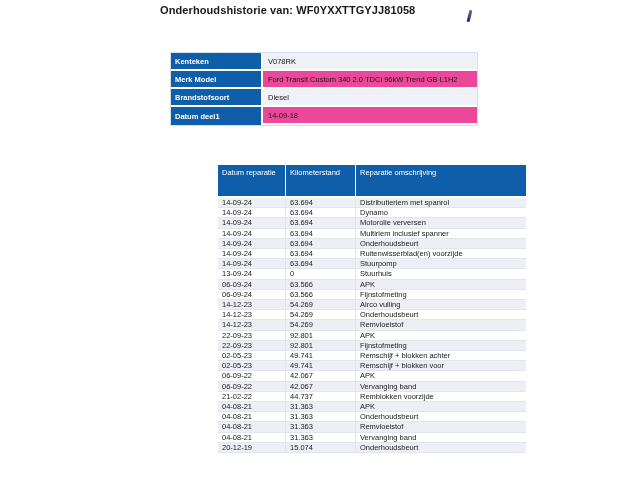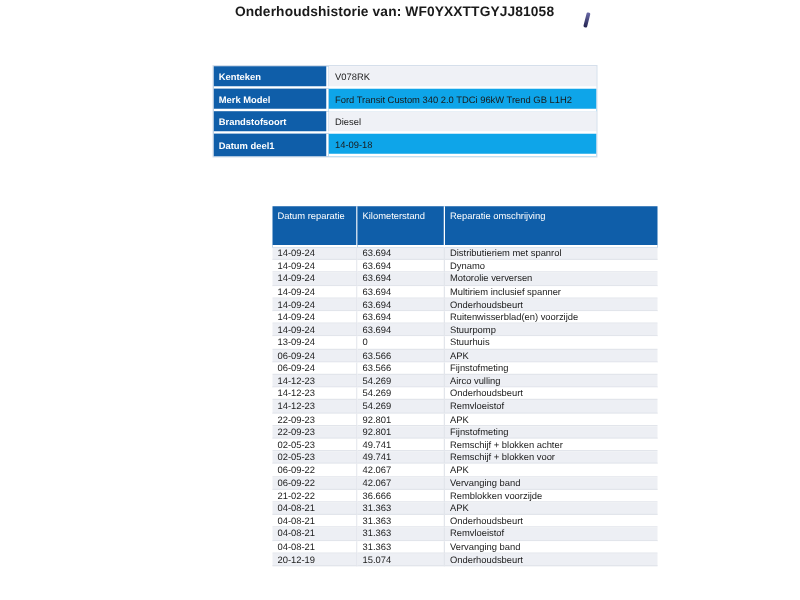--- a/index.html
+++ b/index.html
@@ -7,21 +7,21 @@
     width: 640px; height: 480px;
     background: #ffffff;
     overflow: hidden;
     font-family: "Liberation Sans", sans-serif;
     -webkit-font-smoothing: antialiased;
   }
   .page { position: relative; width: 640px; height: 480px; }
 
   
   .page-title {
-    position: absolute; left: 188px; top: 4px;
+    position: absolute; left: 160px; top: 4px;
     font-size: 11px; font-weight: bold; color: #1a1a1a;
     letter-spacing: 0.1px; white-space: nowrap;
   }
   .logo-mark {
     position: absolute; left: 468px; top: 10px;
     width: 3px; height: 12px;
     background: linear-gradient(to bottom, #6a6aa8, #23234f);
     transform: rotate(14deg);
     border-radius: 1px;
   }
@@ -34,21 +34,21 @@
     border: 1px solid #d5dfeb;
   }
   .info-table td { white-space: nowrap; overflow: hidden; }
   .info-table td.label {
     background: #0f5ea9; color: #ffffff; font-weight: bold;
     width: 86px; height: 16px; padding: 0 0 0 4px;
     border-bottom: 2px solid #ffffff; border-right: 2px solid #ffffff; margin-top: 48px;
   }
   .info-table tr:last-child td.label { border-bottom: 0; }
   .info-table td.value {
-    background: #0ea5e9; color: #1a1a1a;
+    background: #ec4899; color: #1a1a1a;
     padding: 0 0 0 5px; height: 16px;
     border-bottom: 2px solid #ffffff;
   }
   .info-table tr:nth-child(odd) td.value { background: #eff1f6; }
 
   
   .history-table {
     position: absolute; left: 170px; top: 165px; width: 308px;
     border-collapse: separate; border-spacing: 0;
     font-size: 7.5px; table-layout: fixed; margin-left: 48px;
@@ -207,21 +207,21 @@
           <td>42.067</td>
           <td>APK</td>
         </tr>
         <tr>
           <td>06-09-22</td>
           <td>42.067</td>
           <td>Vervanging band</td>
         </tr>
         <tr>
           <td>21-02-22</td>
-          <td>36.666</td>
+          <td>44.737</td>
           <td>Remblokken voorzijde</td>
         </tr>
         <tr>
           <td>04-08-21</td>
           <td>31.363</td>
           <td>APK</td>
         </tr>
         <tr>
           <td>04-08-21</td>
           <td>31.363</td>

